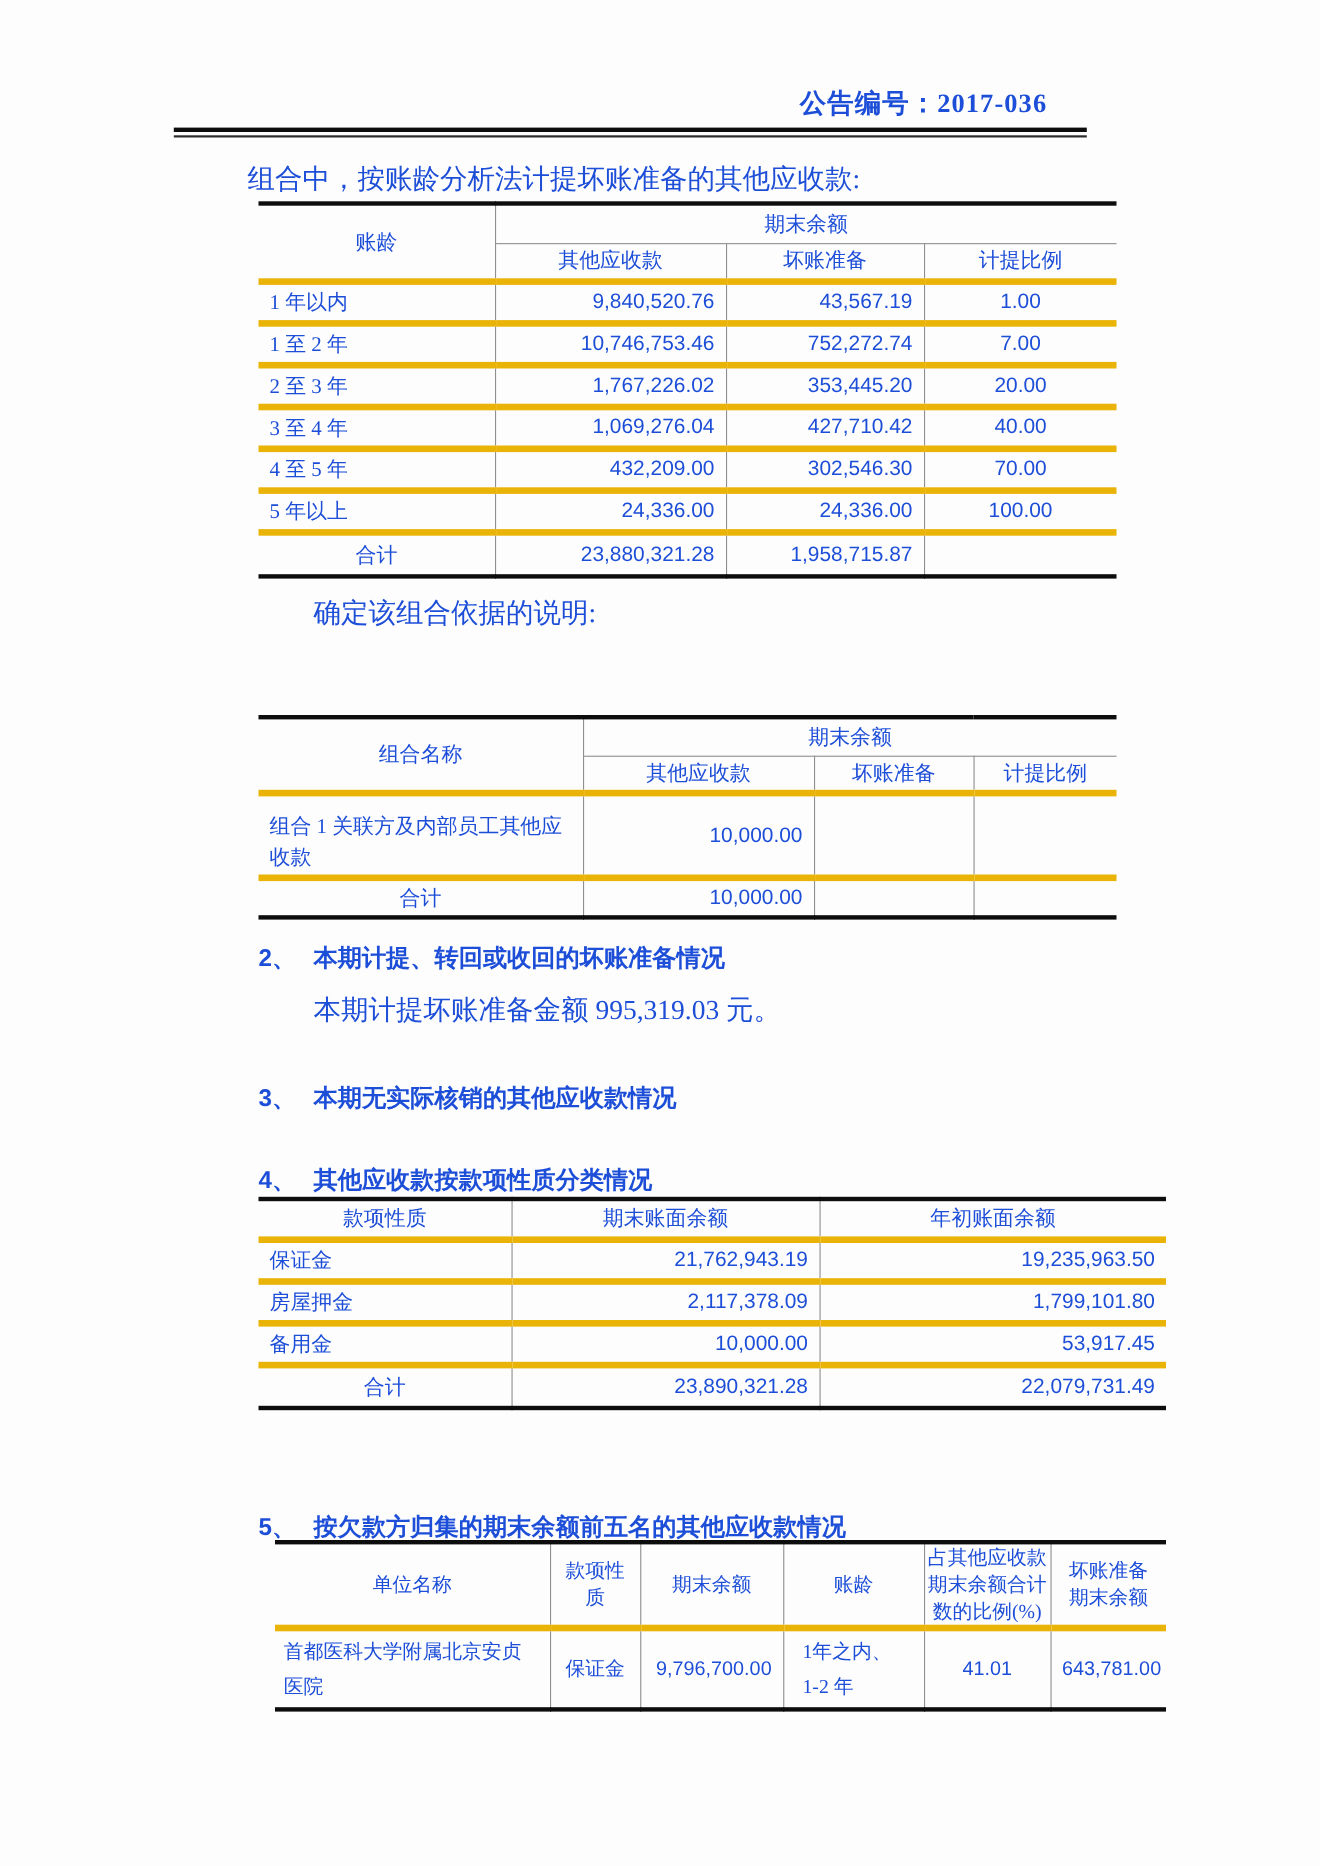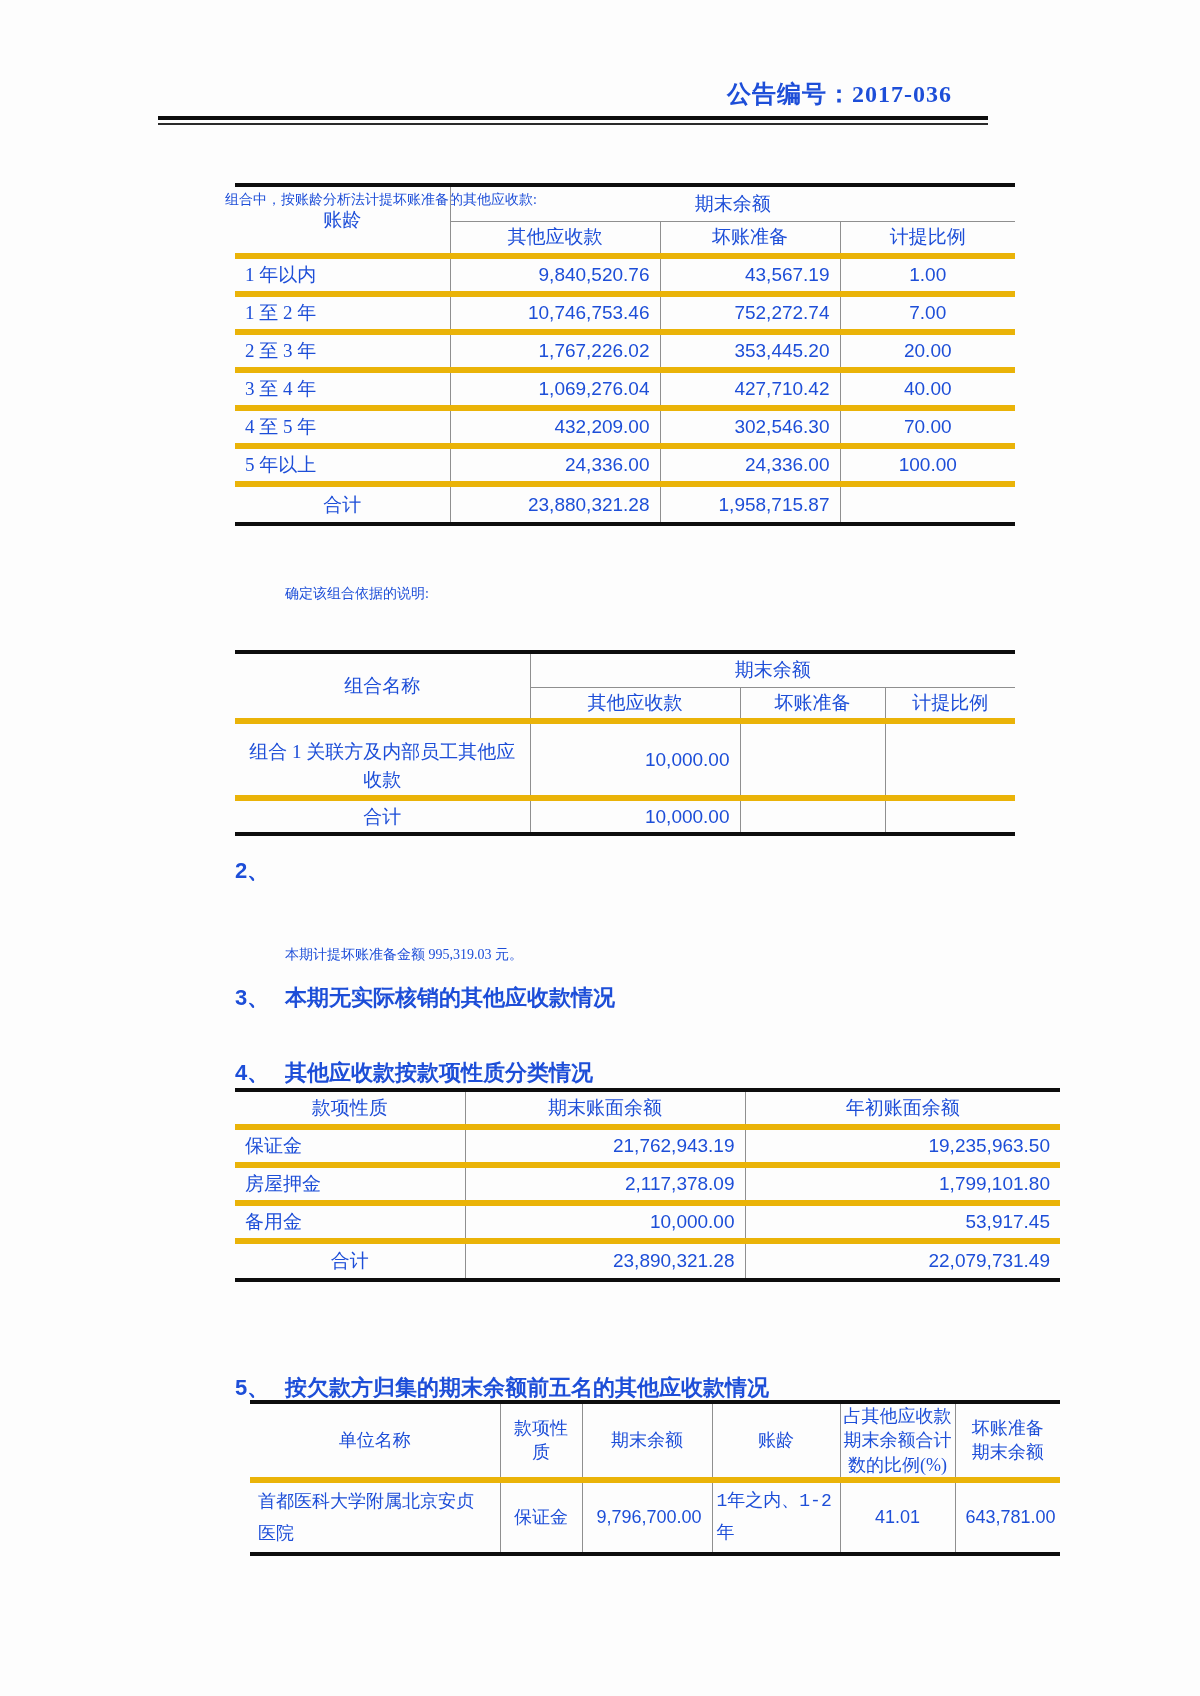--- a/index.html
+++ b/index.html
@@ -9,21 +9,21 @@
     font-family:"Liberation Serif","DejaVu Serif",serif;
   }
   .doc-number {
     position:absolute; top:78px; left:158px; width:830px; box-sizing:border-box;
     padding-right:36px; text-align:right; font-size:24px; font-weight:bold; letter-spacing:1px;
   }
   .header-rule {
     position:absolute; top:116px; left:158px; width:830px; height:3px;
     border-top:4px solid #0d0d0d; border-bottom:2px solid #2b2b2b;
   }
-  .para { position:absolute; font-size:14px; white-space:nowrap;margin-top:45px; }
+  .para { position:absolute; font-size:25px; white-space:nowrap; }
   #intro1 { top:146px; left:225px; }
   #note1  { top:540px; left:285px; }
   #intro2 { top:616px; left:285px; }
   #body2  { top:901px; left:285px; }
 
   .sec { position:absolute; display:flex; font-weight:bold; font-size:22px;
          font-family:"Liberation Sans","DejaVu Sans",sans-serif; white-space:nowrap; }
   .sec-num { width:50px; flex:0 0 auto; }
   #sec2 { top:856px;  left:235px; }
   #sec3 { top:983px;  left:235px; }
@@ -45,34 +45,34 @@
   .ctr { text-align:center; font-family:"Liberation Sans","DejaVu Sans",sans-serif; }
   .tot { text-align:center; }
 
   #table-aging { top:183px; left:235px; width:780px; }
   #table-aging tr.h1 { height:36px; } #table-aging tr.h2 { height:35px; }
   #table-aging tbody tr { height:38px; } #table-aging tr.total { height:40px; }
 
   #table-other { top:650px; left:235px; width:780px; }
   #table-other tr.h1 { height:35px; } #table-other tr.h2 { height:34px; }
   #table-other tr.d1 { height:50px; } #table-other tr.total { height:36px; }
-  #table-other td.wrap { line-height:1.45; padding-top:14px; padding-bottom:2px;text-align:center; }
+  #table-other td.wrap { line-height:1.45; padding-top:14px; padding-bottom:2px; }
 
   #table-nature { top:1088px; left:235px; width:825px; }
   #table-nature tr.h1 { height:37px; }
   #table-nature tbody tr { height:38px; } #table-nature tr.total { height:39px; }
 
   #table-top5 { top:1400px; left:250px; width:810px; font-size:18px; }
   #table-top5 tr.h1 { height:72px; } #table-top5 tr.d1 { height:74px;margin-left:14px; }
   #table-top5 th { text-align:center; line-height:1.35; }
   #table-top5 .th-ratio { padding:0 3px; }
   #table-top5 .th-bd { padding:0 13px; }
   #table-top5 td { line-height:1.8; }
   #table-top5 td.name { text-align:left; padding:0 8px; }
-  #table-top5 td.aging { text-align:left; padding:0 4px;font-family:Liberation Mono, monospace; }
+  #table-top5 td.aging { text-align:left; padding:0 17px; }
 </style>
 </head>
 <body>
 
 <div class="page">
 
   <div class="doc-number">公告编号：2017-036</div>
   <div class="header-rule"></div>
 
   <div id="intro1" class="para">组合中，按账龄分析法计提坏账准备的其他应收款:</div>
@@ -172,20 +172,21 @@
         <td class="tot">合计</td>
         <td class="num num-tight">10,000.00</td>
         <td class="num"></td>
         <td class="ctr"></td>
       </tr>
     </tbody>
   </table>
 
   <div id="sec2" class="sec">
     <span class="sec-num">2、</span>
+    <span>本期计提、转回或收回的坏账准备情况</span>
   </div>
   <div id="body2" class="para">本期计提坏账准备金额 995,319.03 元。</div>
 
   <div id="sec3" class="sec">
     <span class="sec-num">3、</span>
     <span>本期无实际核销的其他应收款情况</span>
   </div>
 
   <div id="sec4" class="sec">
     <span class="sec-num">4、</span>

